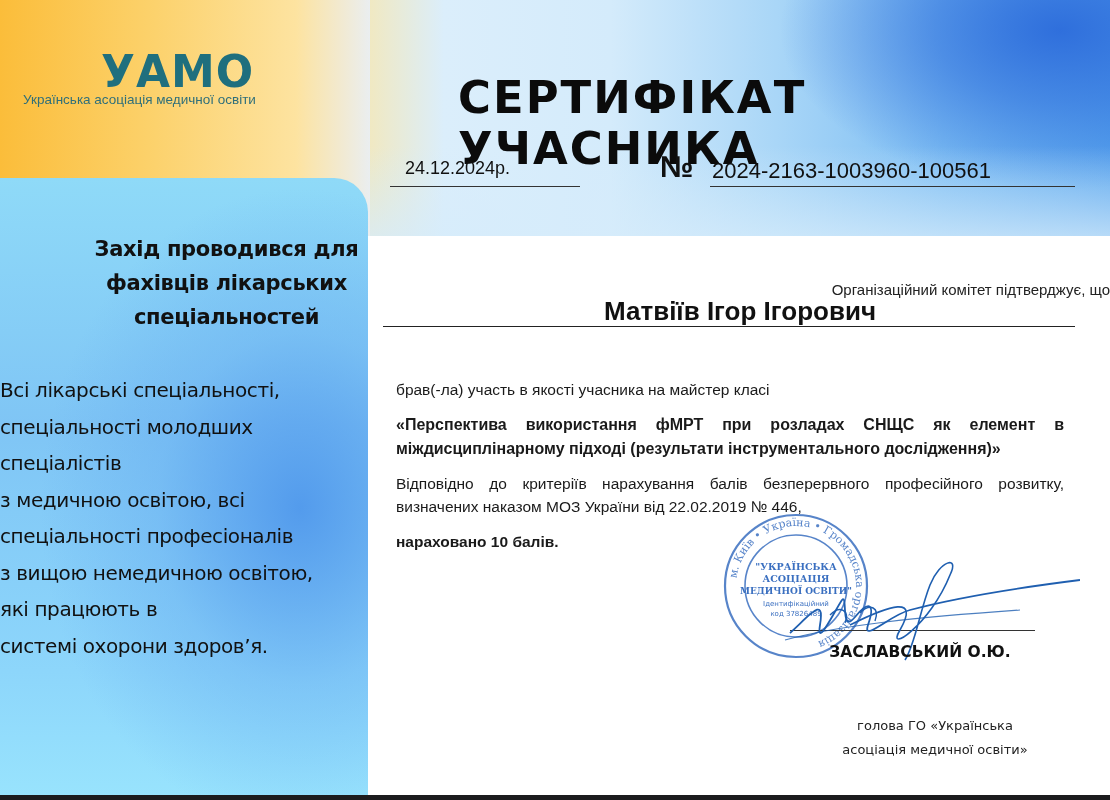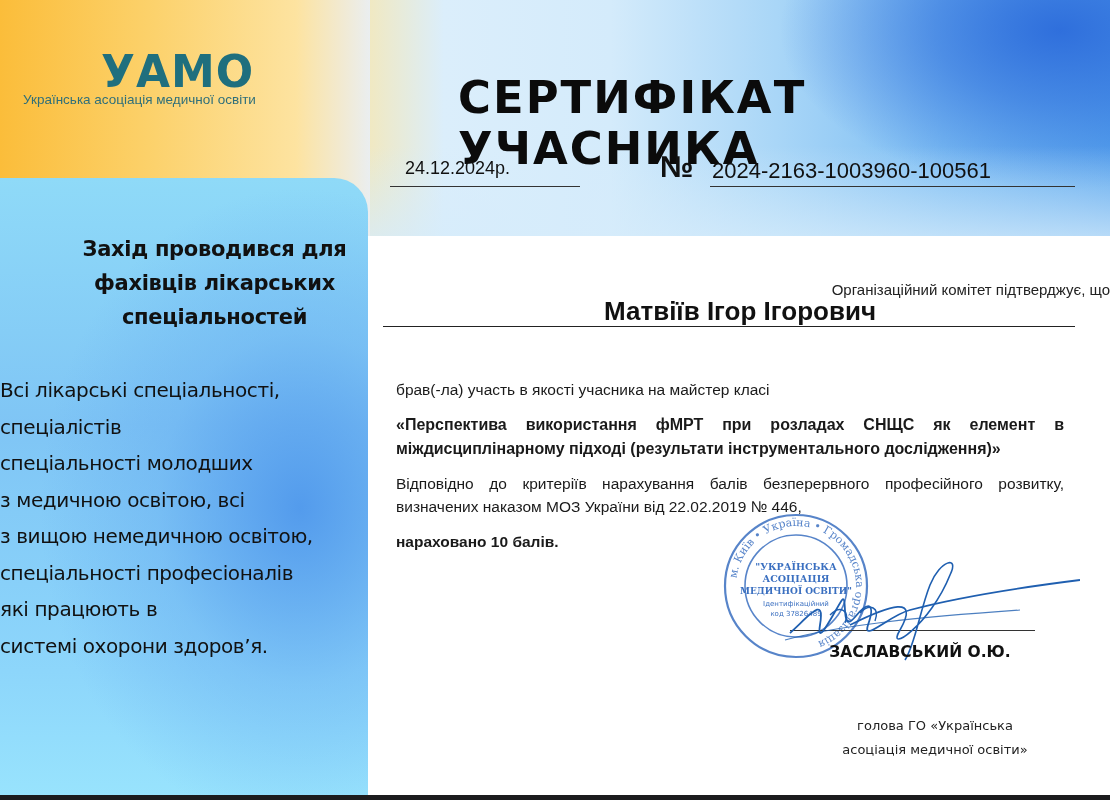--- a/index.html
+++ b/index.html
@@ -20,21 +20,21 @@
   .logo-sub { position:absolute; left:23px; top:92px; font-size:13.5px; color:#2f6f7a; }
   .left-panel {
     position:absolute; left:0; top:178px; width:368px; height:617px;
     border-radius:0 34px 0 0;
     background:
       radial-gradient(ellipse 260px 320px at 300px 330px, rgba(78,150,235,0.9) 0%, rgba(100,170,240,0.4) 55%, rgba(140,210,250,0) 100%),
       linear-gradient(180deg, #8fdaf8 0%, #7fc5f5 40%, #8dd6fb 80%, #98e3fd 100%);
   }
   .left-top-corner { position:absolute; left:0; top:178px; width:40px; height:40px; background:#f8c24a; }
   .left-top-corner::after { content:""; position:absolute; left:0; top:0; width:80px; height:80px; border-radius:34px 0 0 0; background:#8fdaf8; }
-  .panel-heading { position:absolute; left:0; width:429px; top:232px; text-align:center; font-size:21px; font-weight:bold; line-height:34px; color:#111; font-family:"DejaVu Sans", sans-serif; letter-spacing:-0.3px; }
+  .panel-heading { position:absolute; left:12px; width:429px; top:232px; text-align:center; font-size:21px; font-weight:bold; line-height:34px; color:#111; font-family:"DejaVu Sans", sans-serif; letter-spacing:-0.3px; }
   .panel-body { position:absolute; left:0; width:368px; top:372px; text-align:left; font-size:20px; line-height:36.5px; color:#111; font-family:"DejaVu Sans", sans-serif; letter-spacing:-0.4px; }
   .panel-body div { white-space:nowrap; }
   .title { position:absolute; left:458px; top:72px; font-size:44px; font-weight:bold; letter-spacing:2px; color:#0b0b0b; font-family:"DejaVu Sans", sans-serif; transform:scaleX(1.02); transform-origin:left; }
   .date { position:absolute; left:405px; top:158px; font-size:18px; color:#111; }
   .date-line { position:absolute; left:390px; top:186px; width:190px; height:1px; background:#333; }
   .no-sign { position:absolute; left:660px; top:150px; font-size:30px; font-weight:bold; color:#111; }
   .number { position:absolute; left:712px; top:158px; font-size:22px; color:#111; }
   .number-line { position:absolute; left:710px; top:186px; width:365px; height:1px; background:#333; }
   .white-body { position:absolute; left:370px; top:236px; width:740px; height:559px; background:#fff; }
   .confirm { position:absolute; left:370px; width:740px; top:257px; text-align:right; font-size:15px; color:#222;margin-top:24px; }
@@ -66,25 +66,25 @@
 <div class="left-panel"></div>
 
 <div class="panel-heading">
   <div>Захід проводився для</div>
   <div>фахівців лікарських</div>
   <div>спеціальностей</div>
 </div>
 
 <div class="panel-body">
   <div>Всі лікарські спеціальності,</div>
+  <div>спеціальності молодших</div>
   <div>спеціалістів</div>
-  <div>спеціальності молодших</div>
   <div>з медичною освітою, всі</div>
+  <div>спеціальності професіоналів</div>
   <div>з вищою немедичною освітою,</div>
-  <div>спеціальності професіоналів</div>
   <div>які працюють в</div>
   <div>системі охорони здоров’я.</div>
 </div>
 
 <div class="title">СЕРТИФІКАТ УЧАСНИКА</div>
 
 <div class="date">24.12.2024р.</div>
 <div class="date-line"></div>
 <div class="no-sign">№</div>
 <div class="number">2024-2163-1003960-100561</div>

